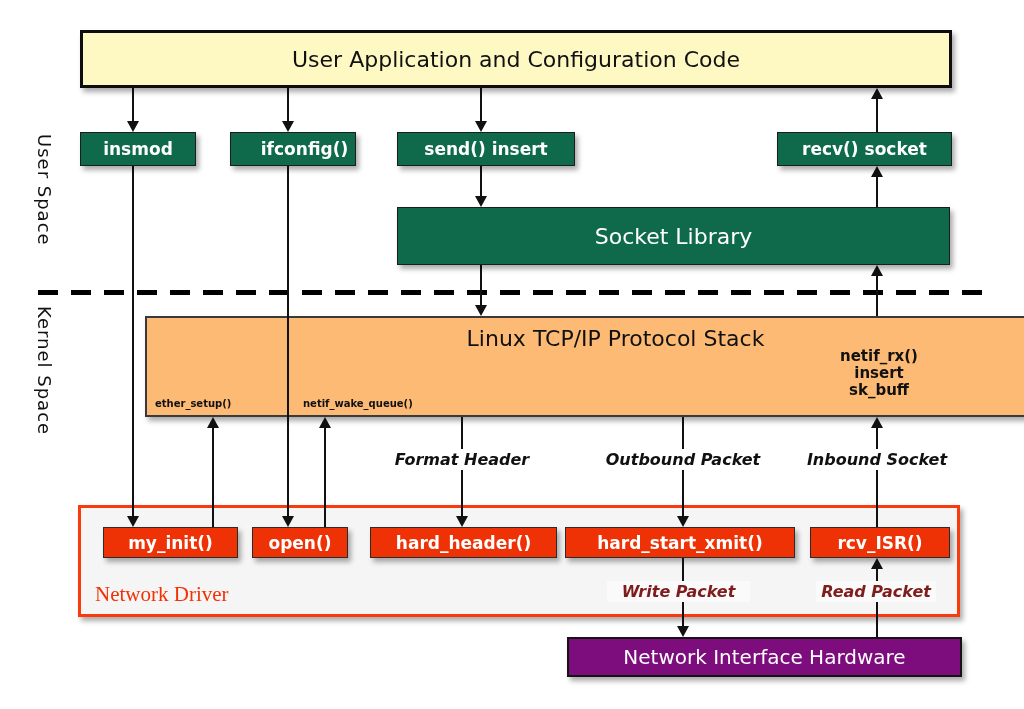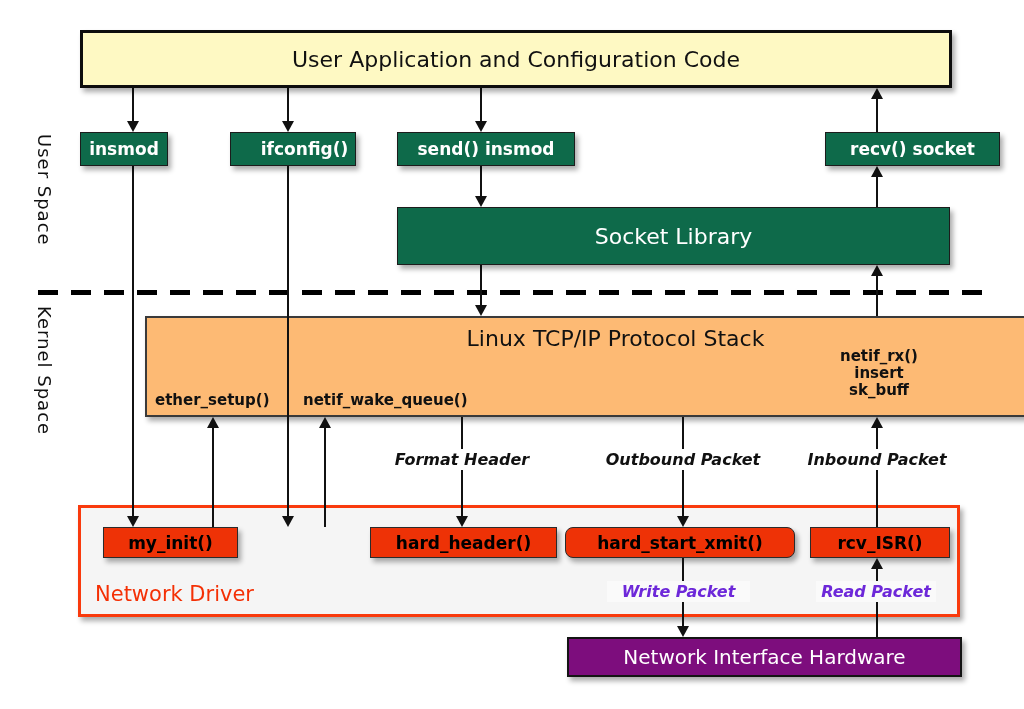--- a/index.html
+++ b/index.html
@@ -3,51 +3,51 @@
 <meta charset="utf-8">
 <style>
   html,body{margin:0;padding:0;background:#fff;}
   #canvas{
     position:relative;width:1024px;height:709px;background:#ffffff;overflow:hidden;
     font-family:"DejaVu Sans","Liberation Sans",sans-serif;color:#111;
   }
   .box{position:absolute;box-sizing:border-box;display:flex;align-items:center;justify-content:center;text-align:center;}
   .shadow{box-shadow:3px 4px 5px rgba(0,0,0,0.33);}
   .gbox{background:#0e6a4a;border:1px solid #1c1c1c;color:#fff;font-weight:bold;font-size:17px;height:34px;z-index:3;}
-  .rbox{background:#ee3206;border:1px solid #2b2b2b;color:#000000;font-weight:bold;font-size:17px;height:31px;z-index:3;}
+  .rbox{background:#ee3206;border:1px solid #2b2b2b;color:#ffffff;font-weight:bold;font-size:17px;height:31px;z-index:3;}
   .vline{position:absolute;width:2px;background:#111;z-index:2;}
   .head-down{position:absolute;width:0;height:0;border-left:6px solid transparent;border-right:6px solid transparent;border-top:11px solid #111;z-index:2;}
   .head-up{position:absolute;width:0;height:0;border-left:6px solid transparent;border-right:6px solid transparent;border-bottom:11px solid #111;z-index:2;}
   .flabel{position:absolute;font-style:italic;font-size:16px;font-weight:600;color:#111;background:#ffffff;text-align:center;z-index:5;padding:1px 0;}
-  .wr{color:#6d28d9;font-weight:bold;background:#fafafa;}
+  .wr{color:#7f1d1d;font-weight:bold;background:#fafafa;}
   .vlabel{position:absolute;writing-mode:vertical-rl;font-size:18px;color:#111;letter-spacing:1px;z-index:1;}
-  .ybold{position:absolute;font-weight:bold;font-size:15px;color:#111;white-space:nowrap;}
+  .ybold{position:absolute;font-weight:bold;font-size:10px;color:#111;white-space:nowrap;}
 </style>
 </head>
 <body>
 
 <div id="canvas">
 
   <div class="vlabel" style="left:34px;top:134px;height:135px;">User Space</div>
   <div class="vlabel" style="left:34px;top:306px;height:160px;">Kernel Space</div>
 
   <div class="box shadow" style="left:80px;top:30px;width:872px;height:58px;background:#fef9c3;border:3px solid #0d0d0d;font-size:22px;z-index:3;">
     <span>User Application and Configuration Code</span>
   </div>
 
-  <div class="box gbox shadow" style="left:80px;top:132px;width:88px;text-align:right;">
+  <div class="box gbox shadow" style="left:80px;top:132px;width:116px;text-align:right;">
     <span>insmod</span>
   </div>
   <div class="box gbox shadow" style="left:230px;top:132px;width:126px;padding-left:23px;">
     <span>ifconfig()</span>
   </div>
   <div class="box gbox shadow" style="left:397px;top:132px;width:178px;">
-    <span>send() insmod</span>
+    <span>send() insert</span>
   </div>
-  <div class="box gbox shadow" style="left:777px;top:132px;width:175px;margin-left:48px;">
+  <div class="box gbox shadow" style="left:777px;top:132px;width:175px;">
     <span>recv() socket</span>
   </div>
 
   <div class="box gbox shadow" style="left:397px;top:207px;width:553px;height:58px;font-size:22px;font-weight:normal;">
     <span>Socket Library</span>
   </div>
 
   <div style="position:absolute;left:38px;top:290px;width:950px;height:5px;background:repeating-linear-gradient(90deg,#000 0 20px,transparent 20px 33px);z-index:1;"></div>
 
   <div class="box shadow" style="left:145px;top:316px;width:941px;height:101px;background:#fdba74;border:2px solid #3a3a3a;z-index:1;">
@@ -56,33 +56,36 @@
     <div class="ybold" style="left:156px;bottom:6px;">netif_wake_queue()</div>
     <div style="position:absolute;left:672px;top:30px;width:120px;text-align:center;font-weight:bold;font-size:15px;line-height:17px;">
       <div>netif_rx()</div>
       <div>insert</div>
       <div>sk_buff</div>
     </div>
   </div>
 
   <div class="flabel" style="left:387px;top:449px;width:150px;">Format Header</div>
   <div class="flabel" style="left:601px;top:449px;width:164px;">Outbound Packet</div>
-  <div class="flabel" style="left:801px;top:449px;width:152px;">Inbound Packet</div>
+  <div class="flabel" style="left:801px;top:449px;width:152px;">Inbound Socket</div>
 
   <div class="box shadow" style="left:78px;top:505px;width:882px;height:112px;background:#f5f5f5;border:3px solid #f93a0d;z-index:1;">
-    <div style="position:absolute;left:14px;top:74px;font-size:21px;color:#f43005;">Network Driver</div>
+    <div style="position:absolute;left:14px;top:74px;font-size:21px;color:#f43005;font-family:Liberation Serif, serif;">Network Driver</div>
   </div>
 
   <div class="box rbox shadow" style="left:103px;top:527px;width:135px;">
     <span>my_init()</span>
   </div>
+  <div class="box rbox shadow" style="left:252px;top:527px;width:96px;">
+    <span>open()</span>
+  </div>
   <div class="box rbox shadow" style="left:370px;top:527px;width:187px;text-align:center;">
     <span>hard_header()</span>
   </div>
-  <div class="box rbox shadow" style="left:565px;top:527px;width:230px;border-radius:8px;">
+  <div class="box rbox shadow" style="left:565px;top:527px;width:230px;">
     <span>hard_start_xmit()</span>
   </div>
   <div class="box rbox shadow" style="left:810px;top:527px;width:140px;">
     <span>rcv_ISR()</span>
   </div>
 
   <div class="flabel wr" style="left:607px;top:581px;width:143px;">Write Packet</div>
   <div class="flabel wr" style="left:816px;top:581px;width:120px;font-style:italic;">Read Packet</div>
 
   <div class="box shadow" style="left:567px;top:637px;width:395px;height:40px;background:#7d0d7d;border:2px solid #141414;color:#fff;font-size:20px;z-index:3;">

